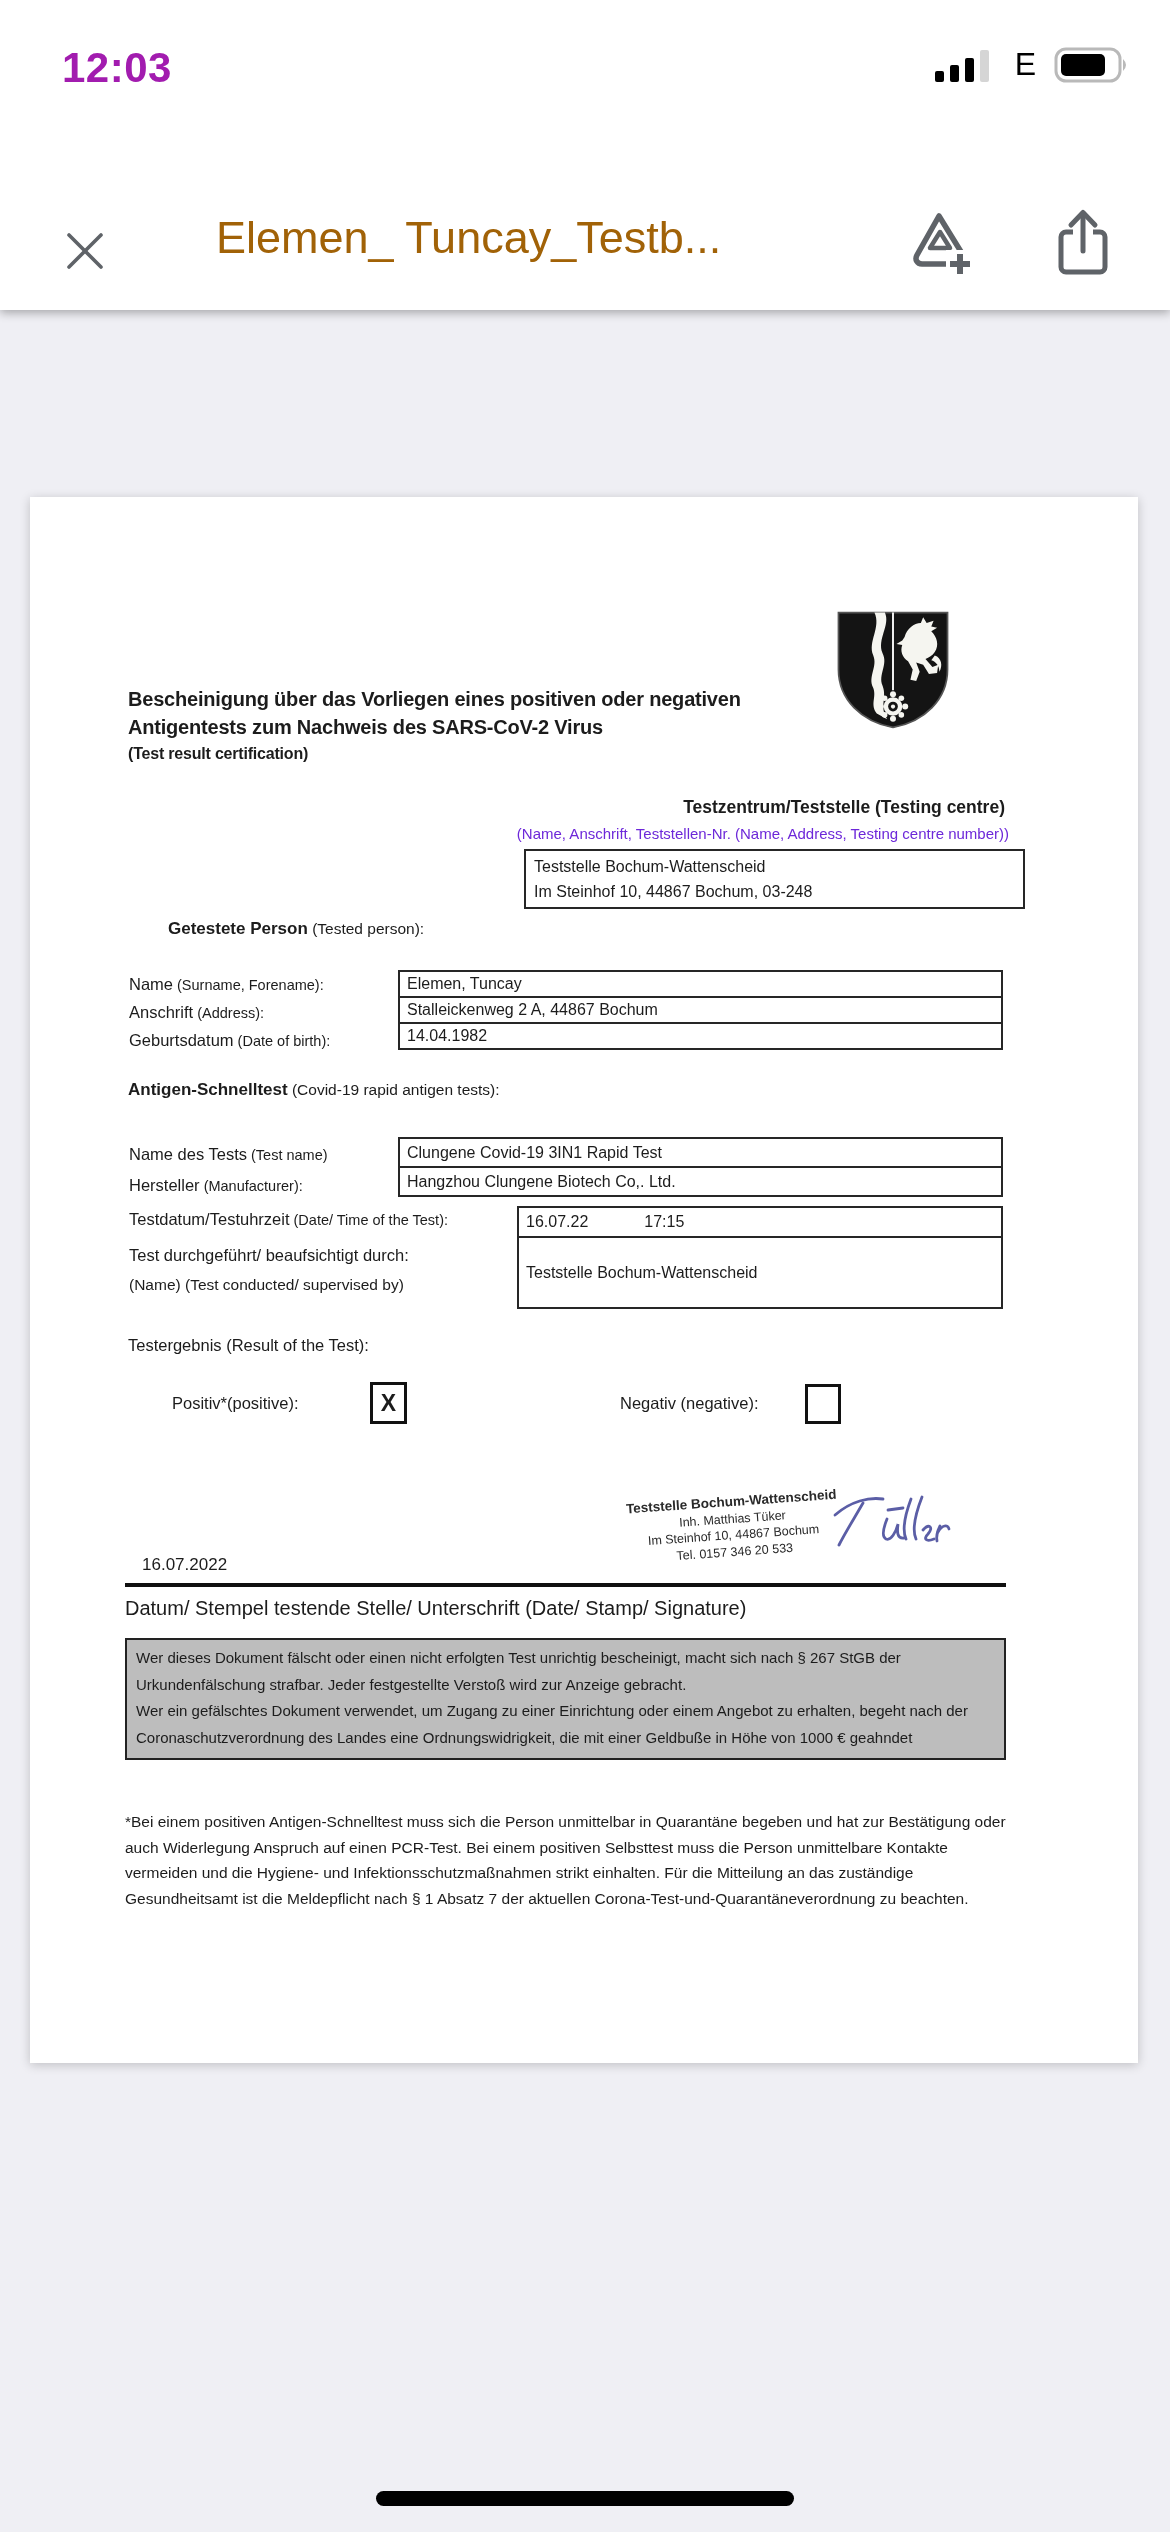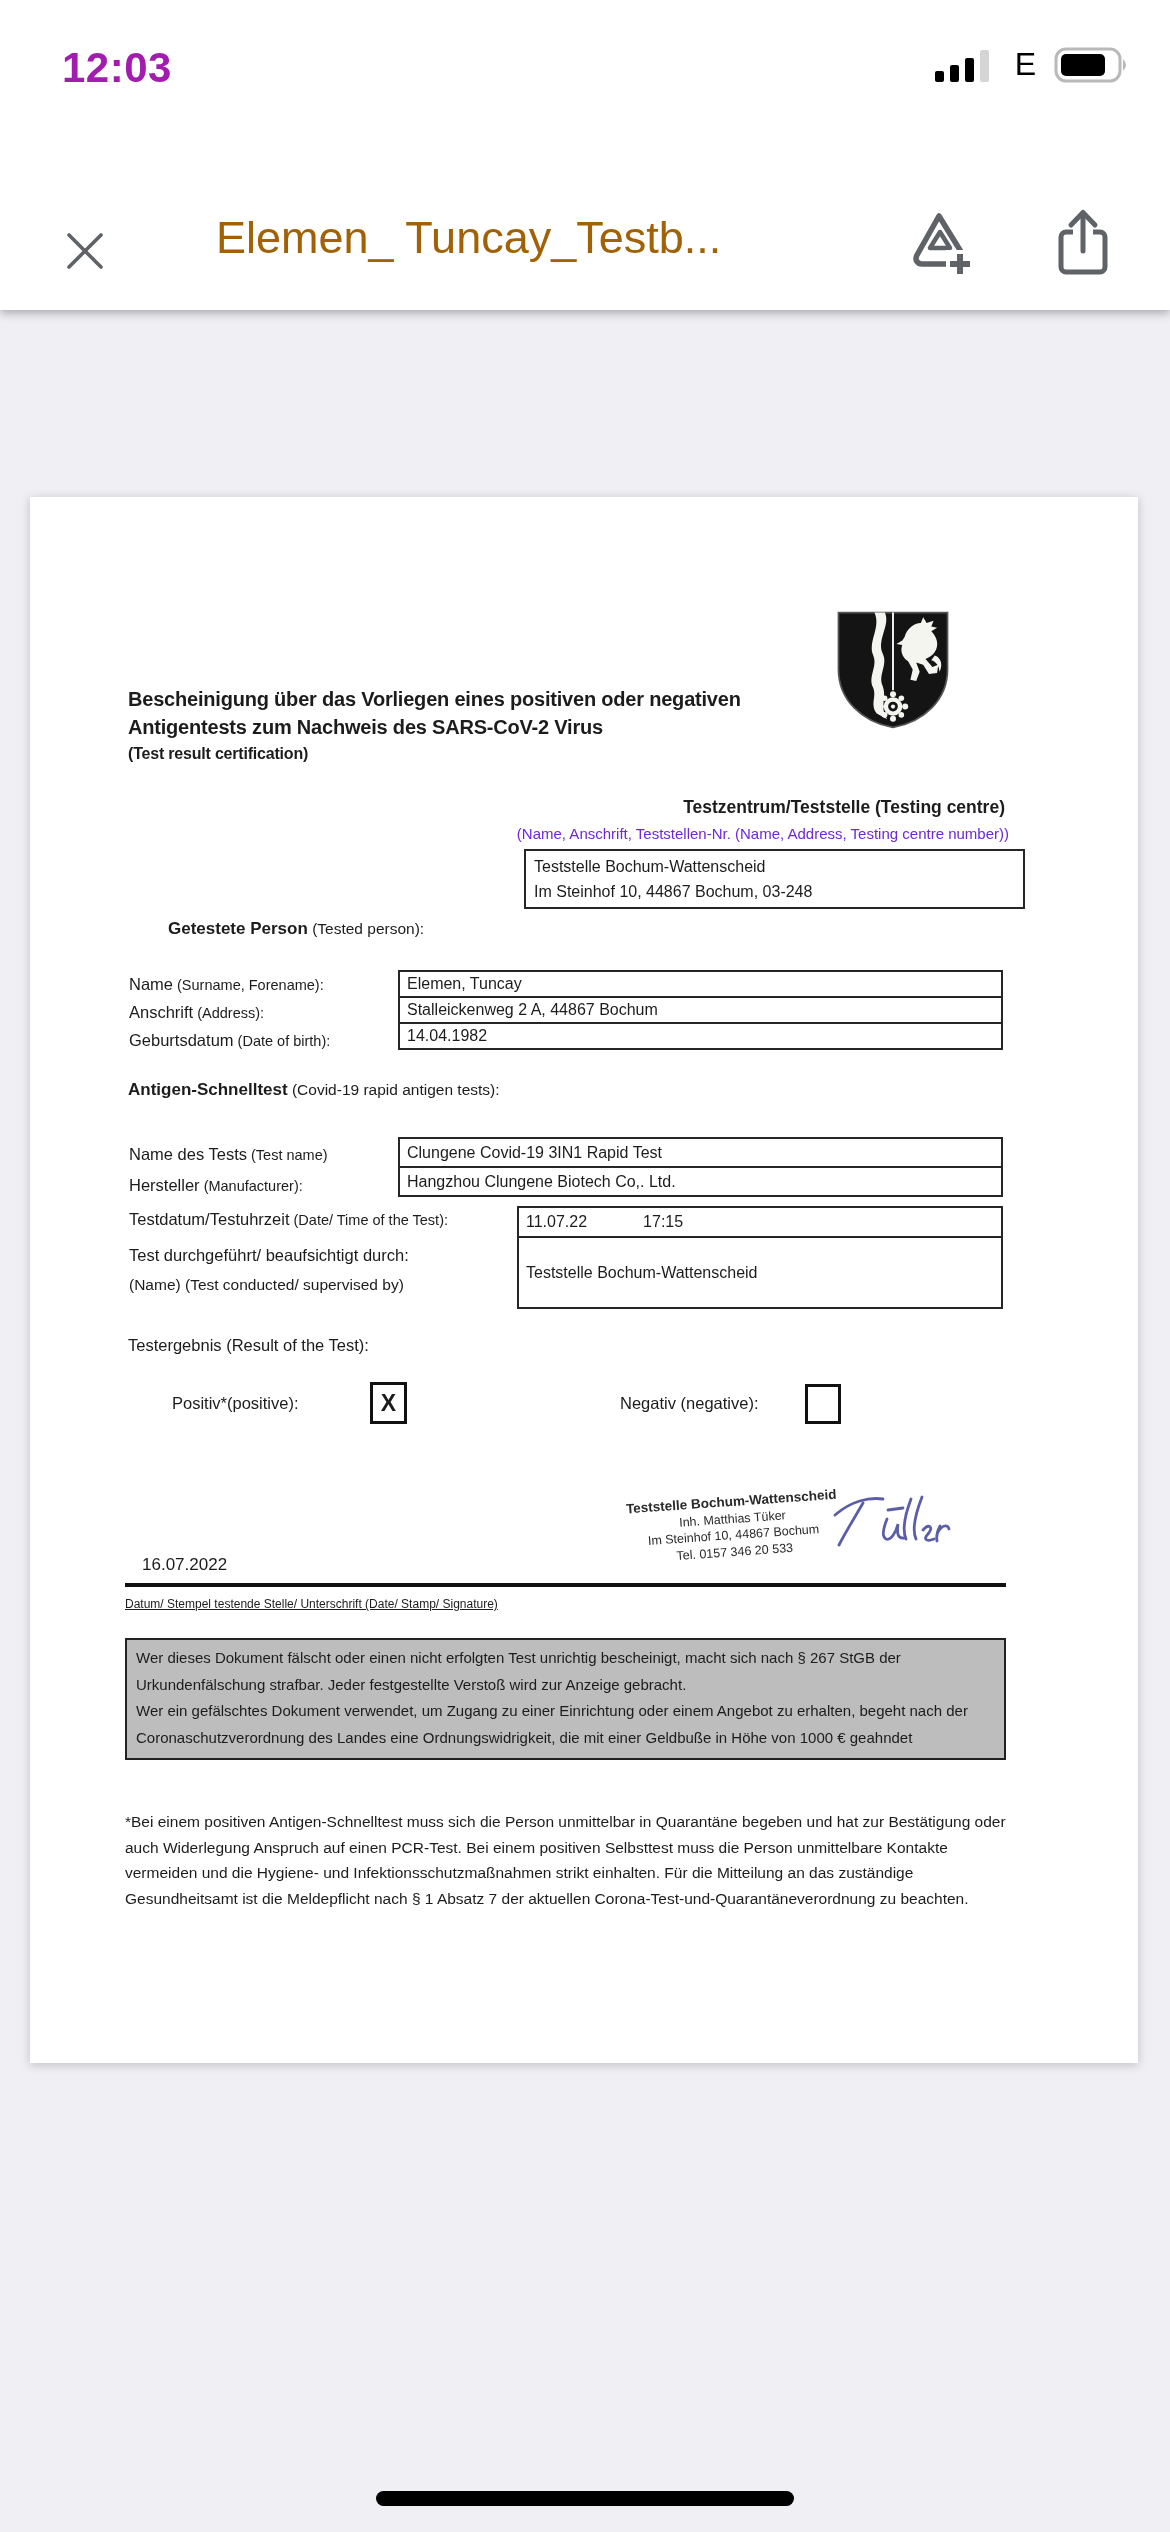--- a/index.html
+++ b/index.html
@@ -43,21 +43,21 @@
   .dt-time{display:inline-block;margin-left:56px;}
   .result-line{font-size:16.5px;}
   .checkbox{box-sizing:border-box;border:3px solid #111;background:#fff;text-align:center;}
   .checkbox span{font-size:23px;font-weight:700;line-height:36px;}
   .stamp{left:553px;top:997px;width:300px;text-align:center;transform:rotate(-4deg);
          color:#2a2a2a;font-size:12.5px;line-height:16.5px;white-space:nowrap;}
   .stamp .s1{font-size:13.5px;font-weight:700;}
   .sig{left:795px;top:990px;color:var(--sig,#5b5ea6);}
   .sign-date{left:112px;top:1058px;font-size:17px;}
   .sign-line{left:95px;top:1086px;width:881px;height:4px;background:#101010;}
-  .sign-caption{left:95px;top:1100px;font-size:12px;text-decoration:underline;}
+  .sign-caption{left:95px;top:1100px;font-size:20px;}
   .warning{left:95px;top:1141px;width:881px;box-sizing:border-box;background:var(--warnbg,#bdbdbd);
            border:2px solid #222;padding:5px 9px 7px 9px;font-size:15px;line-height:26.5px;white-space:pre-line;}
   .footnote{left:95px;top:1312px;width:892px;font-size:15.5px;line-height:25.5px;white-space:pre-line;}
   
   .home-indicator{position:absolute;left:376px;bottom:26px;width:418px;height:15px;border-radius:8px;
                   background:#000;z-index:6;cursor:pointer;}
   svg{display:block;}
 </style>
 </head>
 <body>
@@ -190,21 +190,21 @@
         <div style="height:37px;line-height:37px;"><span>Testdatum/Testuhrzeit</span><span class="sm"> (Date/ Time of the Test):</span></div>
         <div style="height:30px;line-height:34px;"><span>Test durchgeführt/ beaufsichtigt durch:</span></div>
         <div style="height:30px;line-height:34px;font-size:15.5px;"><span>(Name) (Test conducted/ supervised by)</span></div>
       </div>
       <div class="abs boxes" style="left:368px;top:640px;width:605px;">
         <div class="fbox" style="height:31px;line-height:27px;">Clungene Covid-19 3IN1 Rapid Test</div>
         <div class="fbox" style="height:31px;line-height:27px;">Hangzhou Clungene Biotech Co,. Ltd.</div>
       </div>
       <div class="abs boxes" style="left:487px;top:709px;width:486px;">
         <div class="fbox" style="height:32px;line-height:28px;">
-          <span>11.07.22</span><span class="dt-time">17:15</span>
+          <span>16.07.22</span><span class="dt-time">17:15</span>
         </div>
         <div class="fbox tall">Teststelle Bochum-Wattenscheid</div>
       </div>
 
       <div class="abs result-line" style="left:98px;top:839px;">Testergebnis (Result of the Test):</div>
       <div class="abs result-line" style="left:142px;top:897px;">Positiv*(positive):</div>
       <div class="abs checkbox" style="left:340px;top:885px;width:37px;height:42px;">
         <span>X</span>
       </div>
       <div class="abs result-line" style="left:590px;top:897px;">Negativ (negative):</div>

